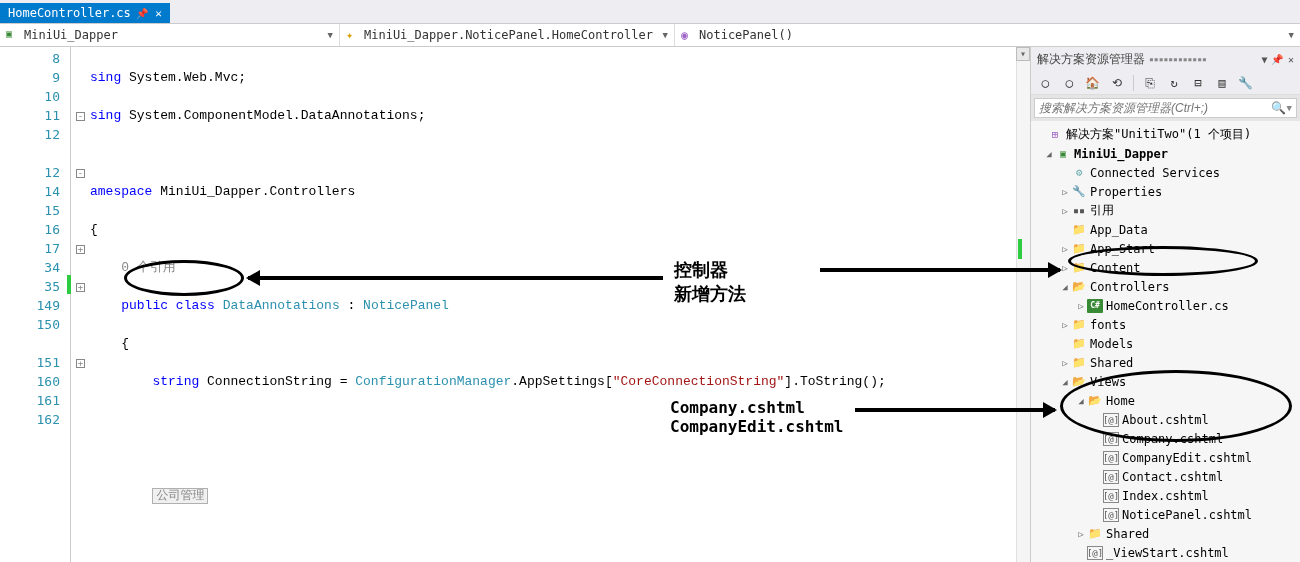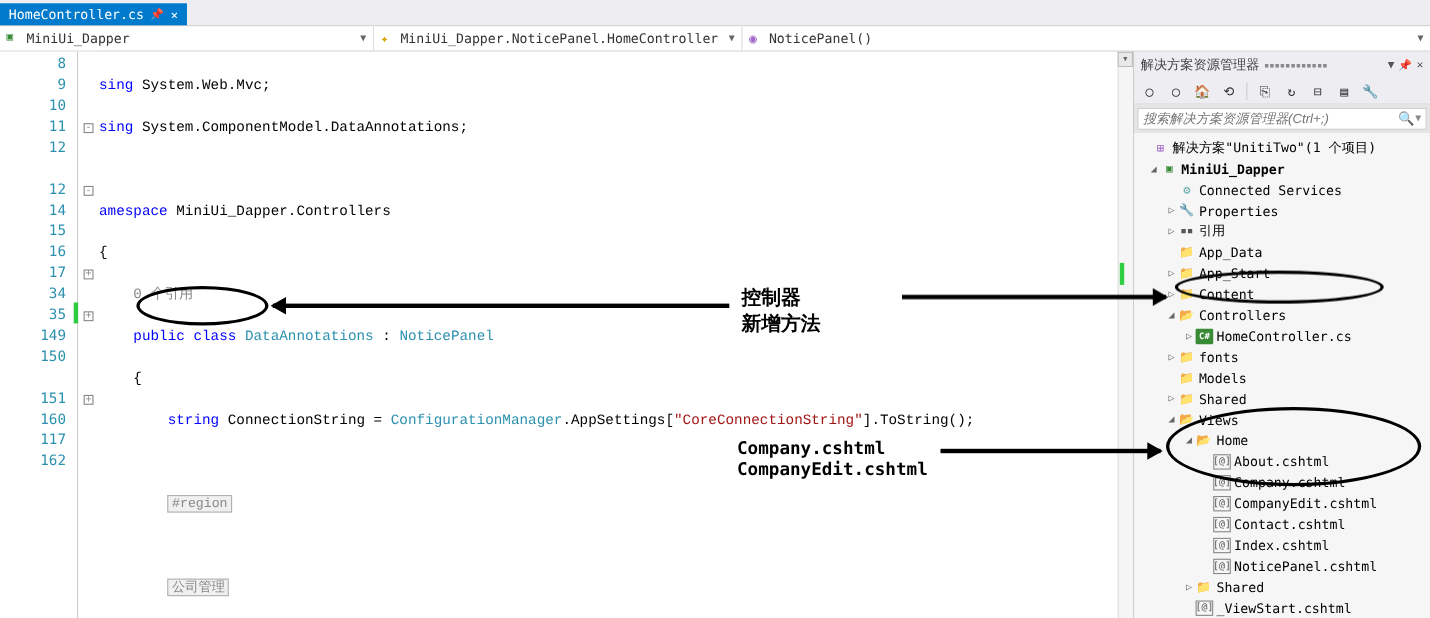--- a/index.html
+++ b/index.html
@@ -118,21 +118,21 @@
       <div class="ln">15</div>
       <div class="ln">16</div>
       <div class="ln">17</div>
       <div class="ln">34</div>
       <div class="ln">35</div>
       <div class="ln">149</div>
       <div class="ln">150</div>
       <div class="ln"></div>
       <div class="ln">151</div>
       <div class="ln">160</div>
-      <div class="ln">117</div>
+      <div class="ln">161</div>
       <div class="ln">162</div>
     </div>
     <div class="fold-col outline-left">
       <div class="fc"></div>
         <div class="fc"></div>
         <div class="fc"></div>
       <div class="fc"><span class="fold-box">-</span></div>
       <div class="fc"></div>
         <div class="fc"></div>
       <div class="fc"><span class="fold-box">-</span></div>
@@ -155,21 +155,20 @@
 <div class="cl"><span class="kw">sing</span><span> System.Web.Mvc;</span></div>
 <div class="cl"><span class="kw">sing</span><span> System.ComponentModel.DataAnnotations;</span></div>
 <div class="cl"></div>
 <div class="cl"><span class="kw">amespace</span><span> MiniUi_Dapper.Controllers</span></div>
 <div class="cl"><span>{</span></div>
 <div class="cl">    <span class="comment">0 个引用</span></div>
 <div class="cl">    <span class="kw">public</span> <span class="kw">class</span> <span class="type">DataAnnotations</span><span> : </span><span class="type">NoticePanel</span></div>
 <div class="cl">    <span>{</span></div>
 <div class="cl">        <span class="kw">string</span><span> ConnectionString = </span><span class="type">ConfigurationManager</span><span>.AppSettings[</span><span class="str">"CoreConnectionString"</span><span>].ToString();</span></div>
 <div class="cl"></div>
-<div class="cl">        <span class="region-box">#region</span></div>
 <div class="cl"></div>
 <div class="cl">        <span class="region-box">公司管理</span></div>
 
 
 
 
 
 
 
     </div>

